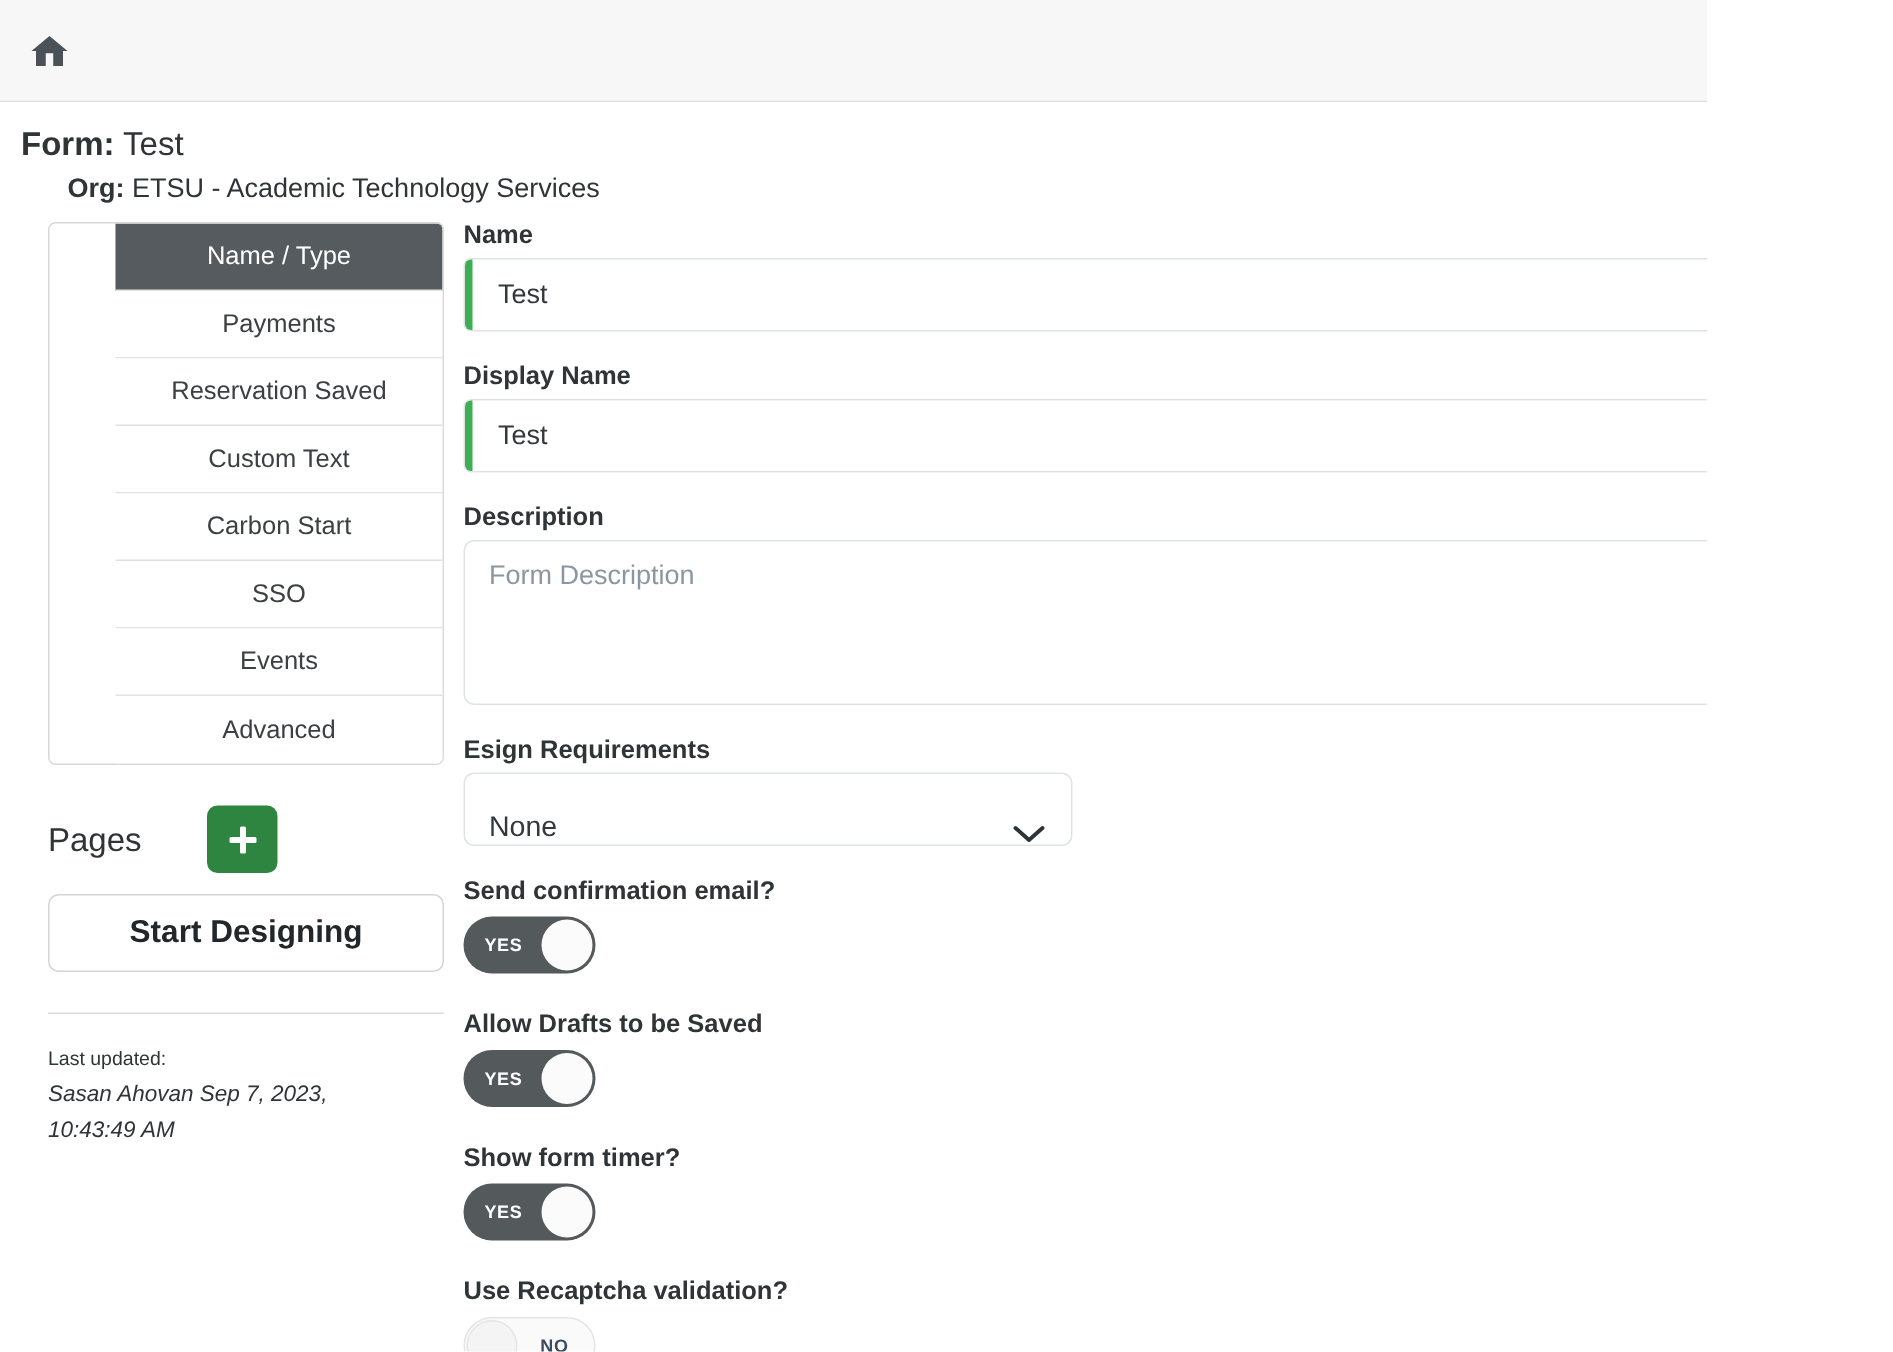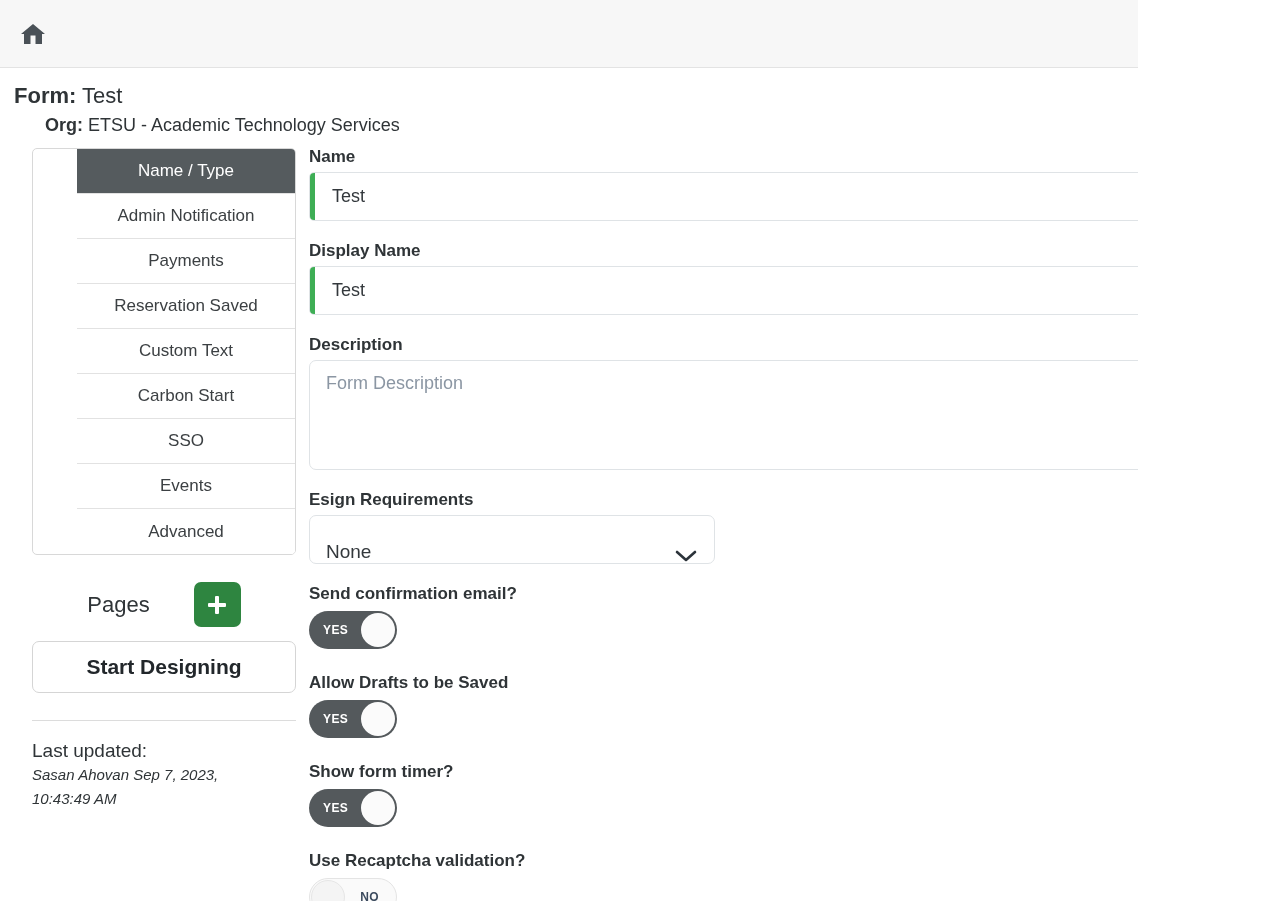--- a/index.html
+++ b/index.html
@@ -69,21 +69,21 @@
   .tab:last-child { border-bottom: none; }
   .tab.active {
     background: #555b5e;
     color: #ffffff;
   }
 
   
   .pages-row {
     width: 264px;
     margin-top: 27px;
-    display: flex; align-items: center; justify-content: center; gap: 44px;
+    display: flex; align-items: center; justify-content: flex-start; gap: 44px;
   }
   .pages-title { font-size: 22px; color: #2f3437; }
   .add-page-btn {
     width: 47px; height: 45px;
     background: #2e8540;
     border-radius: 7px;
     display: flex; align-items: center; justify-content: center;
     cursor: pointer;
   }
   .plus-glyph {
@@ -104,21 +104,21 @@
     display: flex; align-items: center; justify-content: center;
     font-size: 21px; font-weight: bold; color: #22272b;
     cursor: pointer;
   }
   .sidebar-divider {
     width: 264px; height: 1px; background: #dcdcdc;
     margin-top: 27px;
   }
   .last-updated-label {
     width: 264px; margin-top: 18px;
-    font-size: 19px; color: #2f3437; line-height: 24px;
+    font-size: 13px; color: #2f3437; line-height: 24px;
   }
   .last-updated-value {
     width: 215px;
     font-size: 15px; font-style: italic; color: #2f3437; line-height: 24px;
   }
 
   
   .field-label {
     font-size: 17px; font-weight: bold; color: #2f3437;
     margin-bottom: 5px;
@@ -214,21 +214,20 @@
       <span class="lbl">Org:</span>
       <span class="val">ETSU - Academic Technology Services</span>
     </div>
   </div>
 
   <div class="body-wrap">
 
     <div class="sidebar">
       <div class="tabs">
         <div class="tab active">Name / Type</div>
-        <div class="tab">Admin Notification</div>
         <div class="tab">Payments</div>
         <div class="tab">Reservation Saved</div>
         <div class="tab">Custom Text</div>
         <div class="tab">Carbon Start</div>
         <div class="tab">SSO</div>
         <div class="tab">Events</div>
         <div class="tab">Advanced</div>
       </div>
 
       <div class="pages-row">

